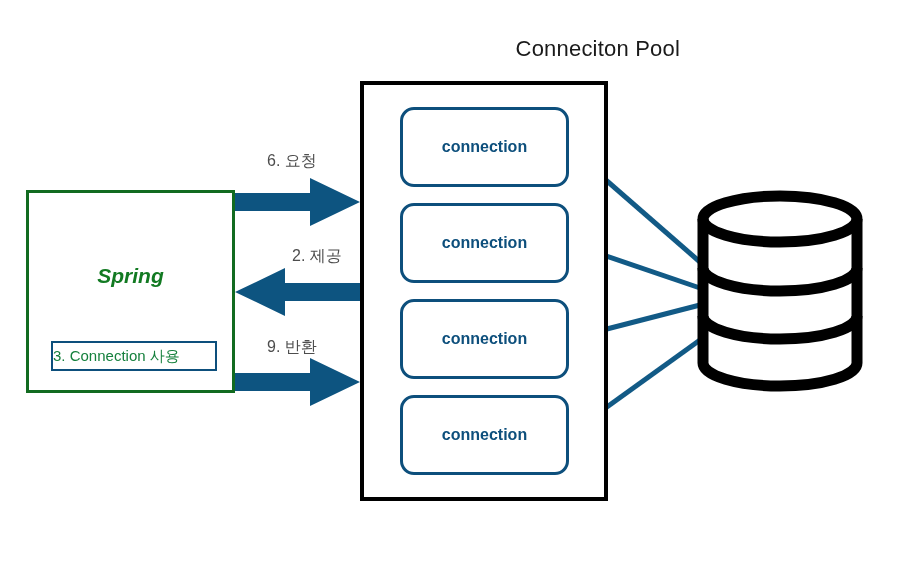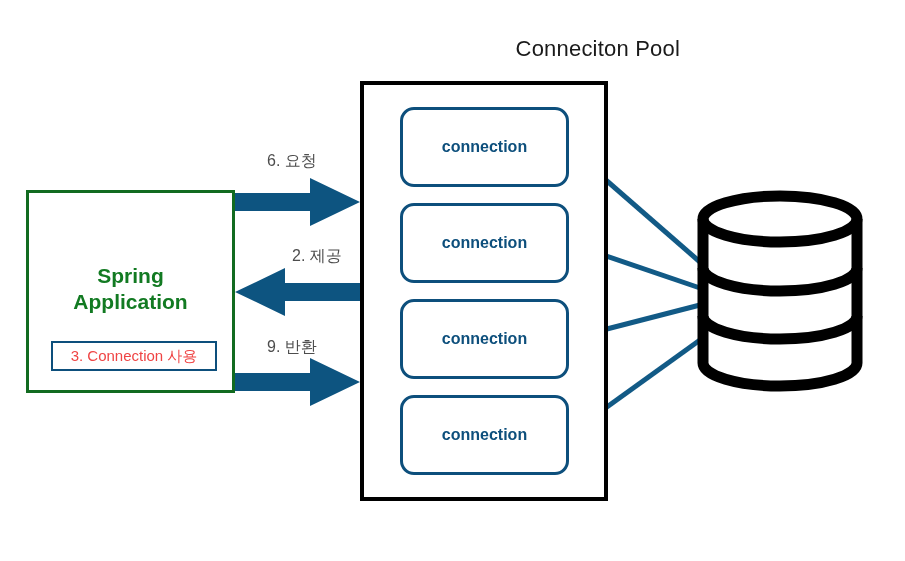--- a/index.html
+++ b/index.html
@@ -84,35 +84,35 @@
   .app-title {
     position: absolute;
     left: 0;
     top: 70px;
     width: 100%;
     text-align: center;
     font-size: 21px;
     font-weight: bold;
     color: #127a22;
     line-height: 26px;
+    font-style: italic;
   }
   .app-inner {
     position: absolute;
     left: 22px;
     top: 148px;
     width: 166px;
     height: 30px;
     border: 2px solid #0d4f7c;
     background: #ffffff;
     box-sizing: border-box;
     display: flex;
     align-items: center;
-    justify-content: center;
     font-size: 15px;
-    color: #ef4444;
+    color: #15803d;
     white-space: nowrap;
   }
 
   
   .flow-label {
     position: absolute;
     font-size: 16px;
     color: #4d4d4d;
     white-space: nowrap;
   }
@@ -163,21 +163,20 @@
   <div class="conn c2">
     <span>connection</span>
   </div>
   <div class="conn c3">
     <span>connection</span>
   </div>
 
   <div class="app-box">
     <div class="app-title">
       <div>Spring</div>
-      <div>Application</div>
     </div>
     <div class="app-inner">
       <span>3. Connection 사용</span>
     </div>
   </div>
 
   <div class="flow-label f0">6. 요청</div>
   <div class="flow-label f1">2. 제공</div>
   <div class="flow-label f2">9. 반환</div>
 

